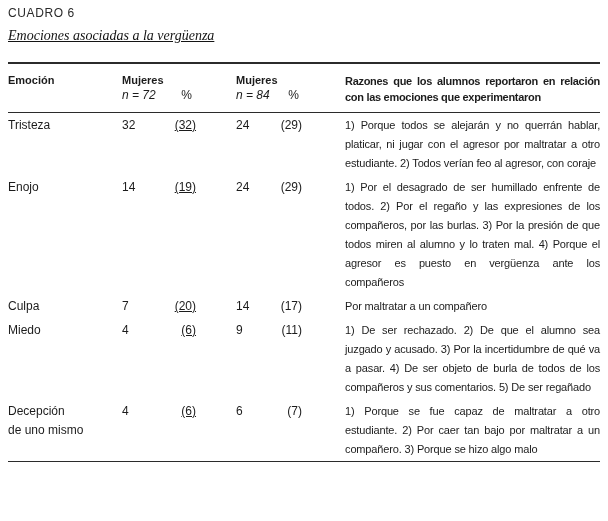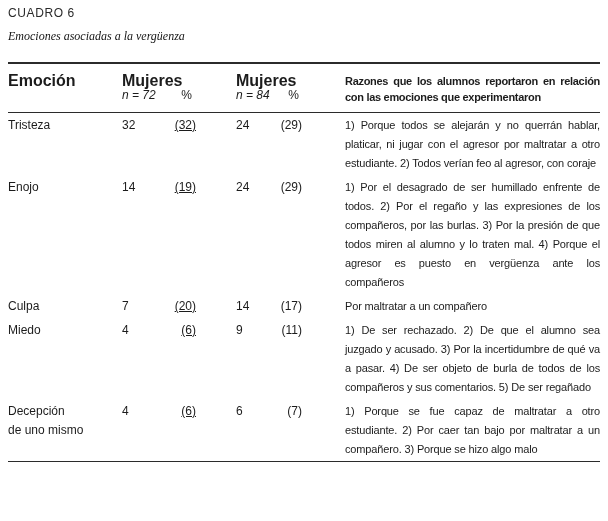--- a/index.html
+++ b/index.html
@@ -15,24 +15,25 @@
   
   .caption-label {
     font-size: 12px;
     letter-spacing: 0.6px;
     line-height: 14px;
     color: #2a2a2a;
   }
   .caption-title {
     font-family: "Liberation Serif", serif;
     font-style: italic;
-    font-size: 12px;
+    font-size: 14px;
     line-height: 22px;
     margin-top: 5px;
     color: #141414;
+    text-decoration: underline;
   }
 
   
   table.data {
     margin-top: 15px;
     width: 592px;
     border-collapse: collapse;
     table-layout: fixed;
   }
   col.c-emotion  { width: 114px; }
@@ -44,21 +45,21 @@
   col.c-gap2     { width: 37px; }
   col.c-reasons  { width: 255px; }
 
   th, td { vertical-align: top; text-align: left; font-weight: normal; }
 
   tr.h1 > th { border-top: 2px solid #2b2b2b; padding-top: 9px; }
   tr.h1 th.span2, tr.h2 th { line-height: 15px; }
   tr.h1 th.rspan { border-bottom: 1px solid #2b2b2b; }
   tr.h2 th { border-bottom: 1px solid #2b2b2b; padding-bottom: 9px; }
 
-  th.bold { font-weight: bold; font-size: 16px; line-height: 15px; }
+  th.bold { font-weight: bold; font-size: 11px; line-height: 15px; }
   th.reasons-h {
     font-weight: bold;
     font-size: 11px;
     letter-spacing: -0.3px;
     line-height: 16px;
     text-align: justify;
   }
   th.n-h {
     font-style: italic;
     font-size: 12px;

